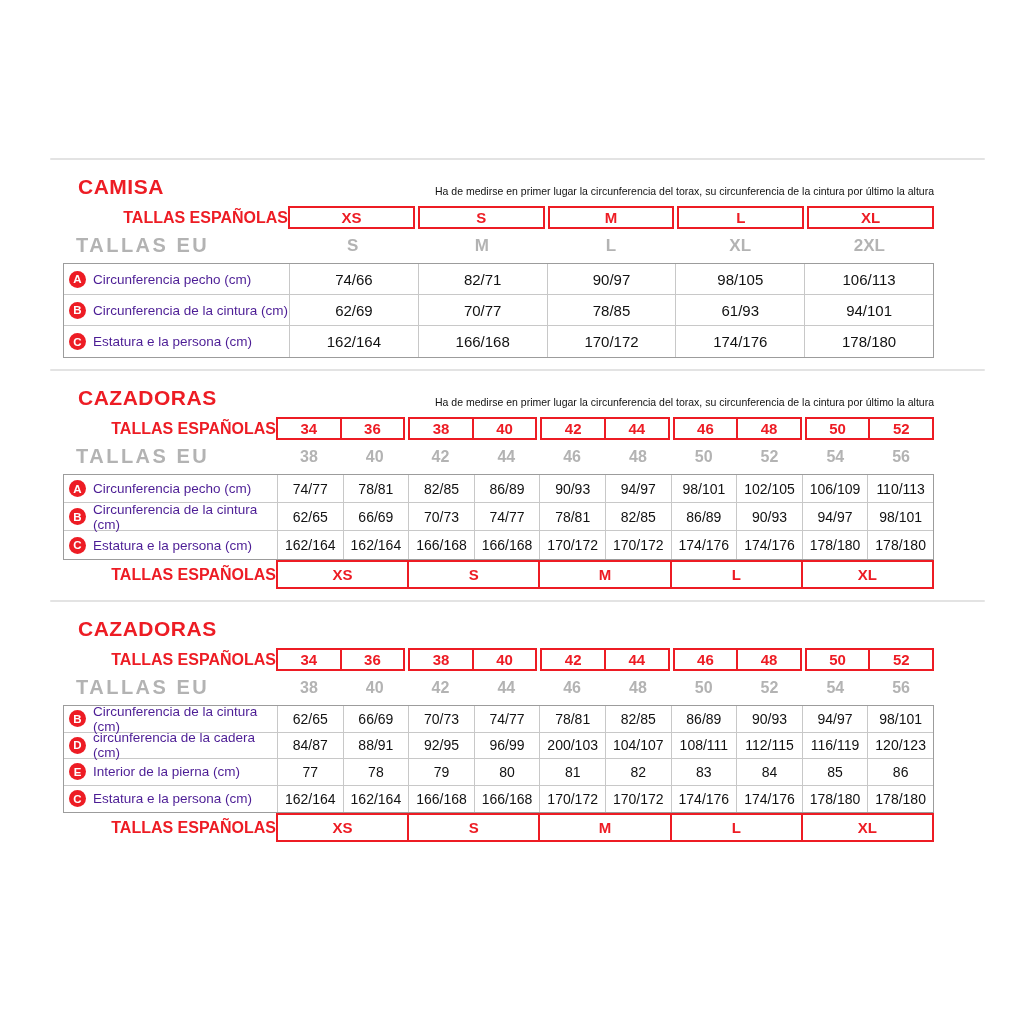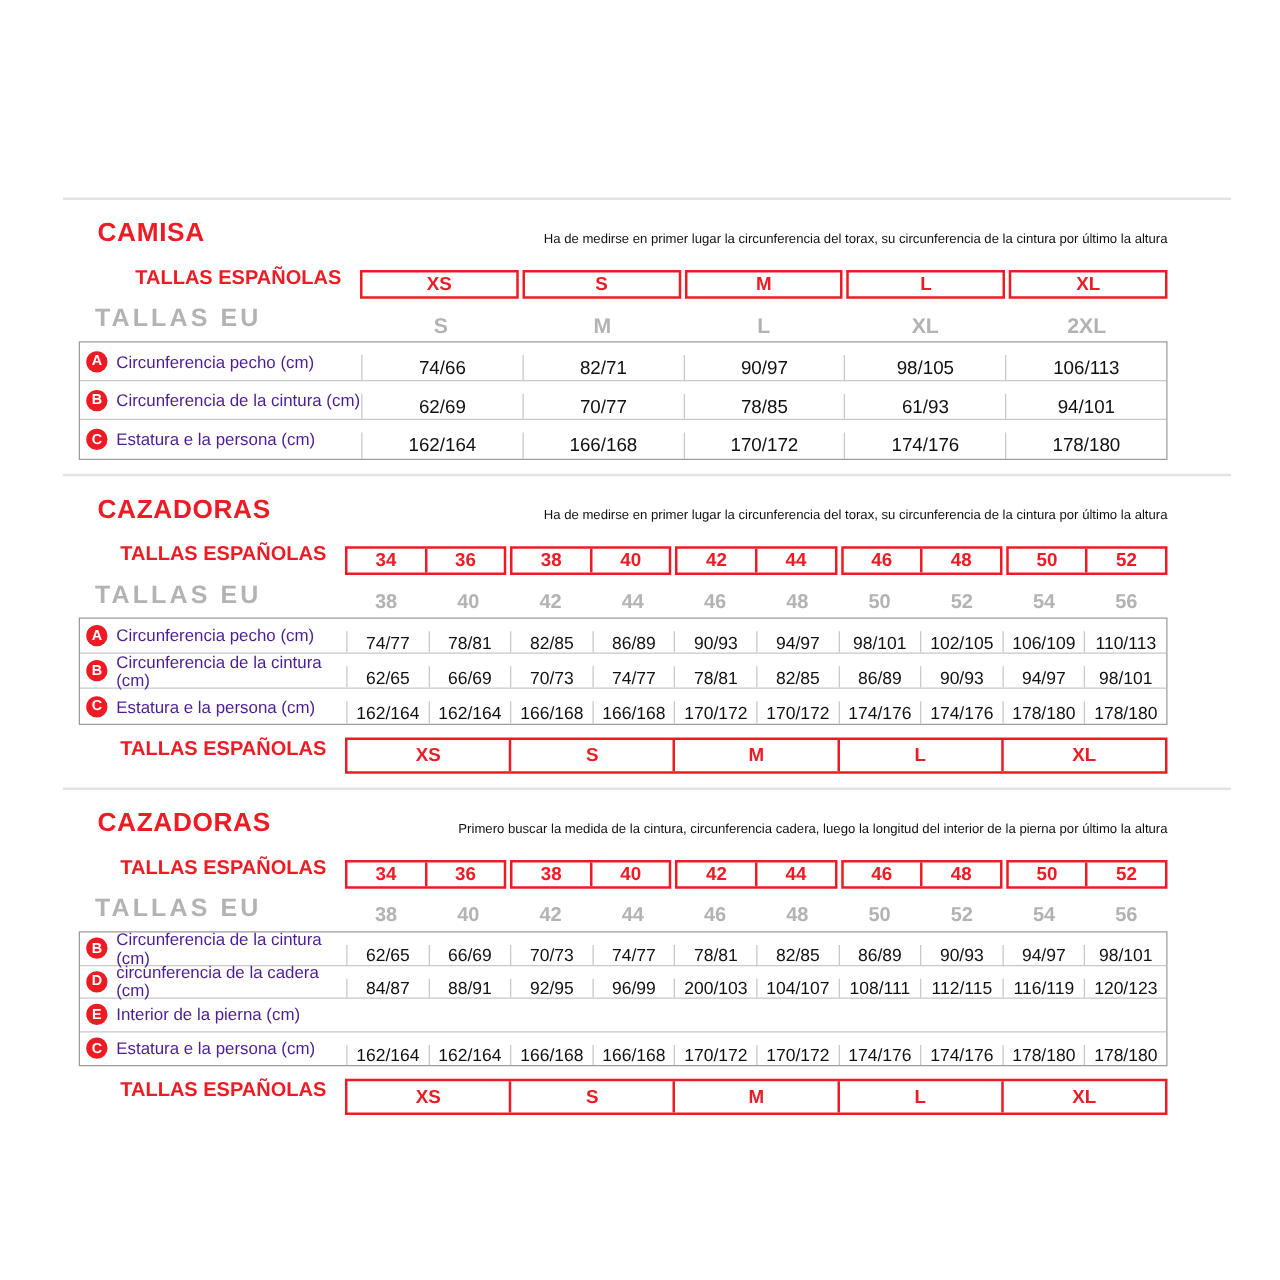--- a/index.html
+++ b/index.html
@@ -17,25 +17,25 @@
               margin-bottom:7px; }
   .sec-title { font-size:21px; font-weight:800; color:var(--red);
                letter-spacing:.5px; padding-left:15px; }
   .sec-note { font-size:10.5px; color:#111; padding-bottom:2px; }
 
   
   .row { display:flex; }
   .label-col { flex:0 0 auto; display:flex; align-items:center; }
   .sec0 .label-col { width:225px; }
   .sec1 .label-col, .sec2 .label-col { width:213px; }
-  .cols { flex:1; display:flex;margin-top:10px; }
+  .cols { flex:1; display:flex; }
 
   
   .es-row { margin-bottom:4px; }
-  .es-label { width:100%; text-align:right; padding-right:15px;
+  .es-label { width:100%; text-align:right; padding-right:0;
               font-size:16px; font-weight:bold; color:var(--red); }
   .es-cols { gap:3px; }
   .es-group { flex:1; display:flex; border:2px solid var(--red); height:23px;
               background:#fff; }
   .es-cell { flex:1; display:flex; align-items:center; justify-content:center;
              font-size:15px; font-weight:bold; color:var(--red); }
   .es-cell + .es-cell { border-left:2px solid var(--red); }
 
   
   .eu-row { height:25px; margin-bottom:5px; }
@@ -273,21 +273,20 @@
             <div class="bottom-cell">L</div>
             <div class="bottom-cell">XL</div>
           </div>
         </div>
       </div>
     </section>
   <div class="divider"></div>
   <section class="section sec2">
       <div class="sec-head">
         <div class="sec-title">CAZADORAS</div>
-        <div class="sec-note">Primero buscar la medida de la cintura, circunferencia cadera, luego la longitud del interior de la pierna por último la altura</div>
       </div>
       <div class="row es-row">
         <div class="label-col">
           <span class="es-label">TALLAS ESPAÑOLAS</span>
         </div>
         <div class="cols es-cols">
           <div class="es-group">
             <div class="es-cell">34</div>
             <div class="es-cell">36</div>
           </div>
@@ -361,20 +360,32 @@
             <div class="tcell">112/115</div>
             <div class="tcell">116/119</div>
             <div class="tcell">120/123</div>
           </div>
         </div>
         <div class="trow">
           <div class="label-col tlabel">
             <span class="badge">E</span>
             <span class="tname">Interior de la pierna (cm)</span>
           </div>
+          <div class="cols">
+            <div class="tcell">77</div>
+            <div class="tcell">78</div>
+            <div class="tcell">79</div>
+            <div class="tcell">80</div>
+            <div class="tcell">81</div>
+            <div class="tcell">82</div>
+            <div class="tcell">83</div>
+            <div class="tcell">84</div>
+            <div class="tcell">85</div>
+            <div class="tcell">86</div>
+          </div>
         </div>
         <div class="trow">
           <div class="label-col tlabel">
             <span class="badge">C</span>
             <span class="tname">Estatura e la persona (cm)</span>
           </div>
           <div class="cols">
             <div class="tcell">162/164</div>
             <div class="tcell">162/164</div>
             <div class="tcell">166/168</div>

